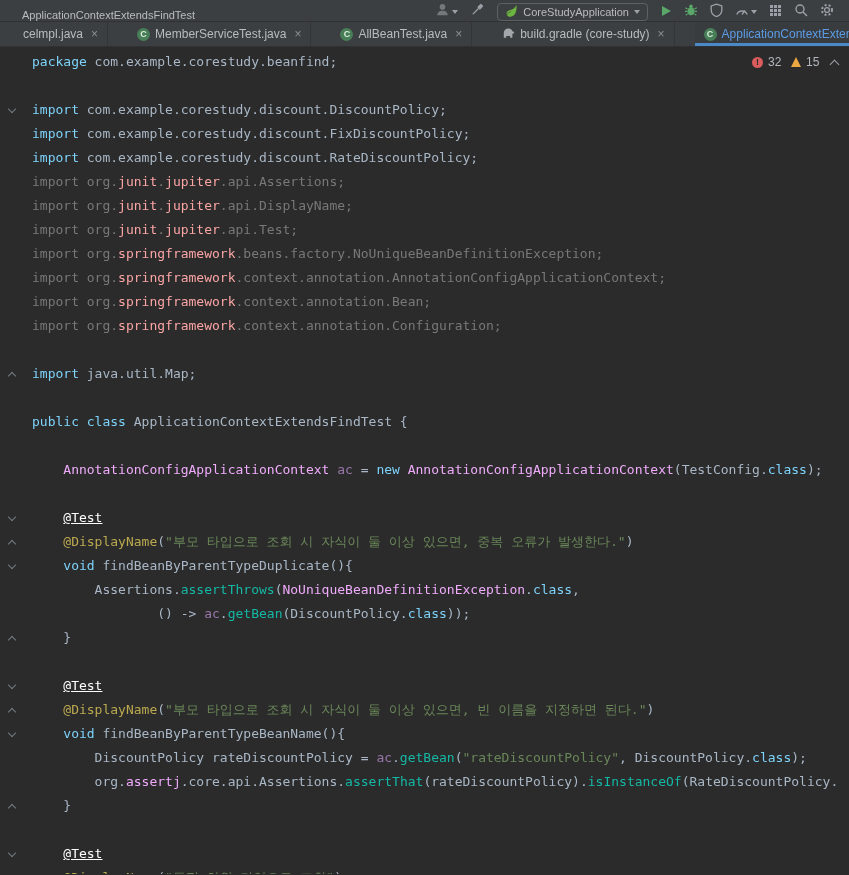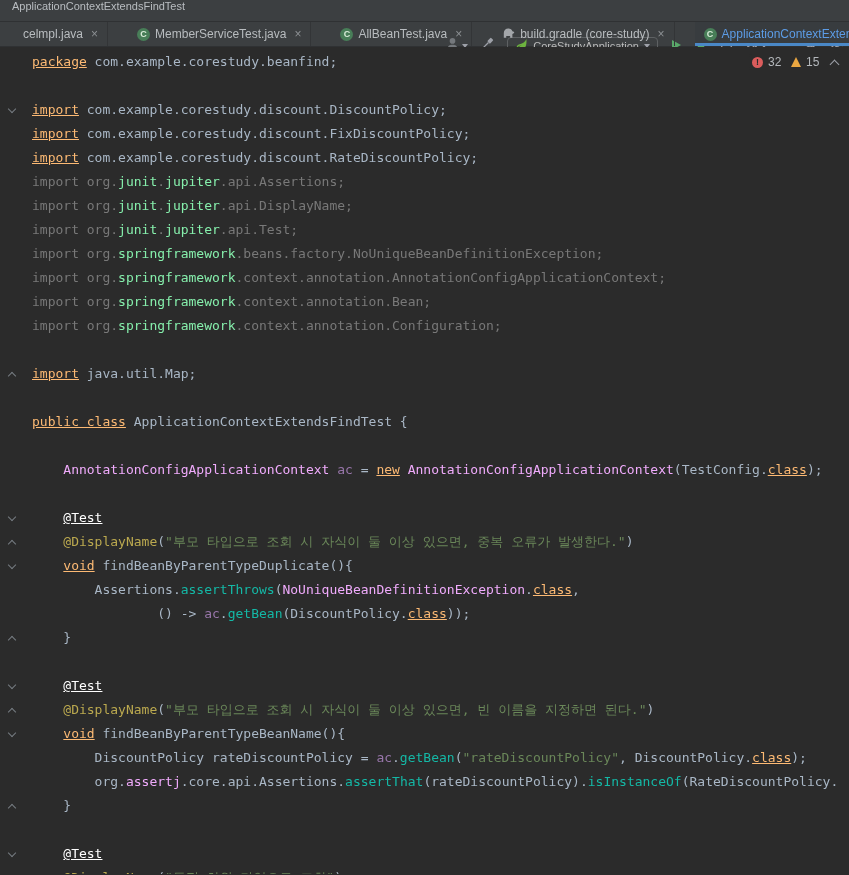--- a/index.html
+++ b/index.html
@@ -1,21 +1,21 @@
 <!DOCTYPE html>
 <html><head>
 <meta charset="utf-8">
 <style>
   * { box-sizing: border-box; }
   html,body { margin:0; padding:0; background:#2B2B2B; }
   body { width:849px; height:875px; overflow:hidden; font-family:"Liberation Sans", sans-serif; }
 
   
   .titlebar { height:22px; background:#3C3F41; border-bottom:1px solid #2F3133;
-              display:flex; align-items:flex-start; padding:0 12px; }
+              display:flex; align-items:flex-end; padding:0 22px; }
   .window-title { font-size:11px; color:#B9BDC1; white-space:nowrap; }
   .tb-right { margin-left:auto; display:flex; align-items:center; gap:12px; padding-right:0;margin-top:36px; }
   .tb-btn { display:flex; align-items:center; gap:2px; cursor:pointer; }
   .caret-down { width:0; height:0; border-left:3px solid transparent; border-right:3px solid transparent; border-top:4px solid #9DA0A8; }
   .run-combo { display:flex; align-items:center; gap:5px; border:1px solid #5E6163; border-radius:4px;
                height:18px; padding:0 7px; cursor:pointer; }
   .run-combo .label { font-size:11px; color:#BBBBBB; white-space:nowrap; }
   .gear-clip { margin-right:-7px; }
 
   
@@ -31,25 +31,25 @@
   
   .editor { position:relative; height:827px; background:#2B2B2B; overflow:hidden; }
   .code { padding-top:3px; font-family:"DejaVu Sans Mono", monospace; font-size:13px; line-height:24px; white-space:pre; }
   .code-line { display:flex; height:24px; }
   .gutter { flex:0 0 32px; width:32px; position:relative; }
   .fold { position:absolute; left:9px; width:6px; height:6px; border:solid #767C82; border-width:0 1.5px 1.5px 0; }
   .fold.s { top:8px;  transform:rotate(45deg); }    
   .fold.e { top:11px; transform:rotate(-135deg); }  
   .line-content { flex:1 1 auto; }
 
-  .tok-kw  { color:#fdba74;text-decoration:underline; }
+  .tok-kw  { color:#7dd3fc; }
   .tok-pl  { color:#A9B7C6; }
   .tok-gr  { color:#787878; }
   .tok-er  { color:#f0abfc; }
-  .tok-er2 { color:#86efac; }
+  .tok-er2 { color:#fca5a5; }
   .tok-an  { color:#BBA94F; }
   .tok-anr { color:#ffffff;text-decoration:underline; }
   .tok-mc  { color:#14b8a6; }
   .tok-str { color:#6A8759; }
   .tok-fld { color:#9876AA; }
 
   
   .inspections { position:absolute; top:7px; right:8px; display:flex; align-items:center; gap:5px;
                  font-size:12px; color:#B4B8BC; background:rgba(43,43,43,.85); padding:1px 3px; border-radius:3px; cursor:pointer; }
   .err-dot { width:11px; height:11px; border-radius:50%; background:#DB5C5C; color:#2B2B2B;

